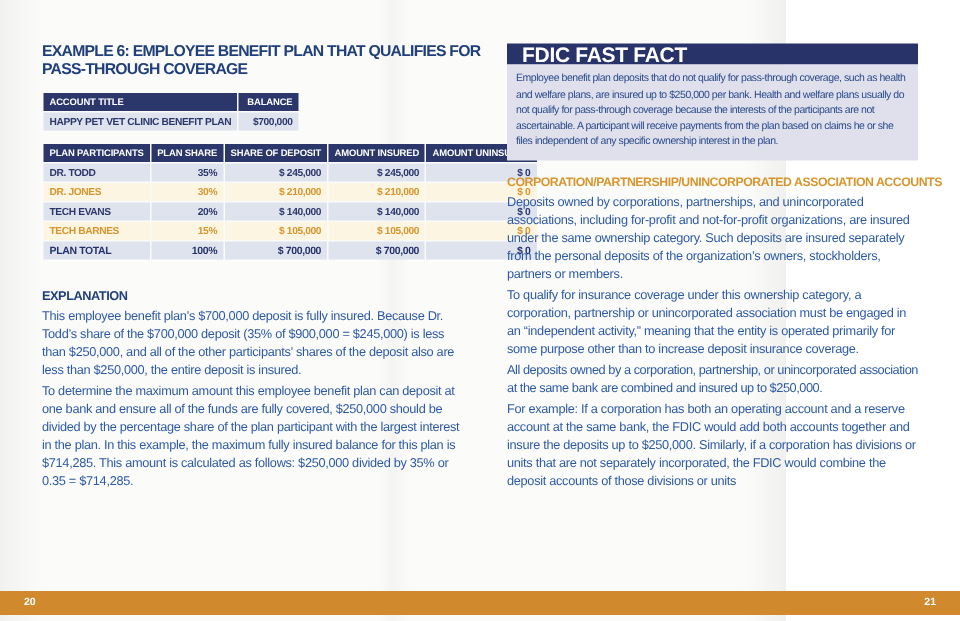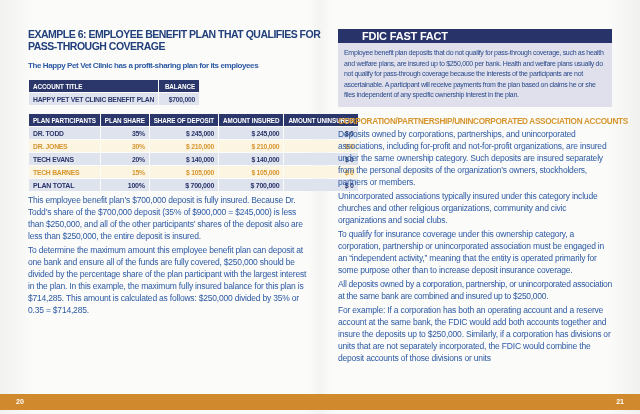--- a/index.html
+++ b/index.html
@@ -4,21 +4,21 @@
 <style>
   * { margin:0; padding:0; box-sizing:border-box; }
   html,body { width:640px; height:414px; }
   body {
     font-family:"Liberation Sans", sans-serif;
     background:#ffffff;
     position:relative;
     overflow:hidden;
   }
   .sheet {
-    position:absolute; left:0; top:0; width:640px; height:414px;
+    position:absolute; left:0; top:0; width:524px; height:414px;
     background:linear-gradient(90deg,#f1f1ef 0%,#fbfbf9 5%,#fbfbf9 48%,#f4f4f2 50%,#fbfbf9 52%,#fbfbf9 95%,#f0f0ee 100%);
   }
 
   
   .page-left { position:absolute; left:28px; top:29px; width:284px; }
   .title {
     color:#21407b; font-weight:bold; font-size:10.5px; line-height:11.5px;
     letter-spacing:-0.5px; width:300px;
   }
   .subtitle {
@@ -46,22 +46,22 @@
   }
   .body-p {
     margin-top:2px; color:#2d5aa4; font-size:8.5px; line-height:12px; letter-spacing:-0.2px;
     width:284px;
   }
 
   
   .page-right { position:absolute; left:338px; top:29px; width:274px; }
   .fastfact { width:274px; }
   .fastfact-bar {
-    background:#28336a; color:#ffffff; font-weight:bold; font-size:11px;
-    letter-spacing:-0.2px; height:14px; line-height:14px; padding:0 24px;
+    background:#28336a; color:#ffffff; font-weight:bold; font-size:14px;
+    letter-spacing:-0.2px; height:14px; line-height:14px; padding:0 10px;
   }
   .fastfact-body {
     background:#dfe0eb; color:#2b4a8c; font-size:7px; line-height:10.5px;
     letter-spacing:-0.3px; padding:5px 6px 6px 6px;
   }
   .section-heading {
     margin-top:10px; color:#d6952d; font-weight:bold; font-size:8.2px;
     letter-spacing:-0.3px; white-space:nowrap;text-align:right;
   }
   .page-right .body-p { width:274px; }
@@ -77,21 +77,20 @@
   }
   .page-num.left { left:16px; } .page-num.right { right:16px; }
 </style>
 </head>
 <body>
 
 <div class="sheet">
 
   <div class="page-left">
     <div class="title">EXAMPLE 6: EMPLOYEE BENEFIT PLAN THAT QUALIFIES FOR PASS-THROUGH COVERAGE</div>
-    <div class="subtitle">The Happy Pet Vet Clinic has a profit-sharing plan for its employees</div>
 
     <table class="tbl1">
       <tbody>
           <tr>
         <th class="al c-acct">ACCOUNT TITLE</th>
         <th class="ar c-bal">BALANCE</th>
       </tr>
       <tr class="row-blue">
         <td class="al">HAPPY PET VET CLINIC BENEFIT PLAN</td>
         <td class="ar">$700,000</td>
@@ -139,33 +138,33 @@
       <tr class="row-total">
         <td class="al">PLAN TOTAL</td>
         <td class="ar">100%</td>
         <td class="ar">$ 700,000</td>
         <td class="ar">$ 700,000</td>
         <td class="ar">$ 0</td>
       </tr>
     </tbody>
       </table>
 
+    <div class="expl-heading">EXPLANATION</div>
     <p class="body-p">This employee benefit plan’s $700,000 deposit is fully insured. Because Dr. Todd’s share of the $700,000 deposit (35% of $900,000 = $245,000) is less than $250,000, and all of the other participants’ shares of the deposit also are less than $250,000, the entire deposit is insured.</p>
     <p class="body-p">To determine the maximum amount this employee benefit plan can deposit at one bank and ensure all of the funds are fully covered, $250,000 should be divided by the percentage share of the plan participant with the largest interest in the plan. In this example, the maximum fully insured balance for this plan is $714,285. This amount is calculated as follows: $250,000 divided by 35% or 0.35 = $714,285.</p>
   </div>
 
   <div class="page-right">
     <div class="fastfact">
       <div class="fastfact-bar">FDIC FAST FACT</div>
       <div class="fastfact-body">Employee benefit plan deposits that do not qualify for pass-through coverage, such as health and welfare plans, are insured up to $250,000 per bank. Health and welfare plans usually do not qualify for pass-through coverage because the interests of the participants are not ascertainable. A participant will receive payments from the plan based on claims he or she files independent of any specific ownership interest in the plan.</div>
     </div>
 
     <div class="section-heading">CORPORATION/PARTNERSHIP/UNINCORPORATED ASSOCIATION ACCOUNTS</div>
     <p class="body-p">Deposits owned by corporations, partnerships, and unincorporated associations, including for-profit and not-for-profit organizations, are insured under the same ownership category. Such deposits are insured separately from the personal deposits of the organization’s owners, stockholders, partners or members.</p>
-    <p class="body-p">Unincorporated associations typically insured under this category include churches and other religious organizations, community and civic organizations and social clubs.</p>
     <p class="body-p">To qualify for insurance coverage under this ownership category, a corporation, partnership or unincorporated association must be engaged in an “independent activity,” meaning that the entity is operated primarily for some purpose other than to increase deposit insurance coverage.</p>
     <p class="body-p bold">All deposits owned by a corporation, partnership, or unincorporated association at the same bank are combined and insured up to $250,000.</p>
     <p class="body-p">For example: If a corporation has both an operating account and a reserve account at the same bank, the FDIC would add both accounts together and insure the deposits up to $250,000. Similarly, if a corporation has divisions or units that are not separately incorporated, the FDIC would combine the deposit accounts of those divisions or units</p>
   </div>
 
   <div class="footer-bar">
     <span class="page-num left">20</span>
     <span class="page-num right">21</span>
   </div>
 

